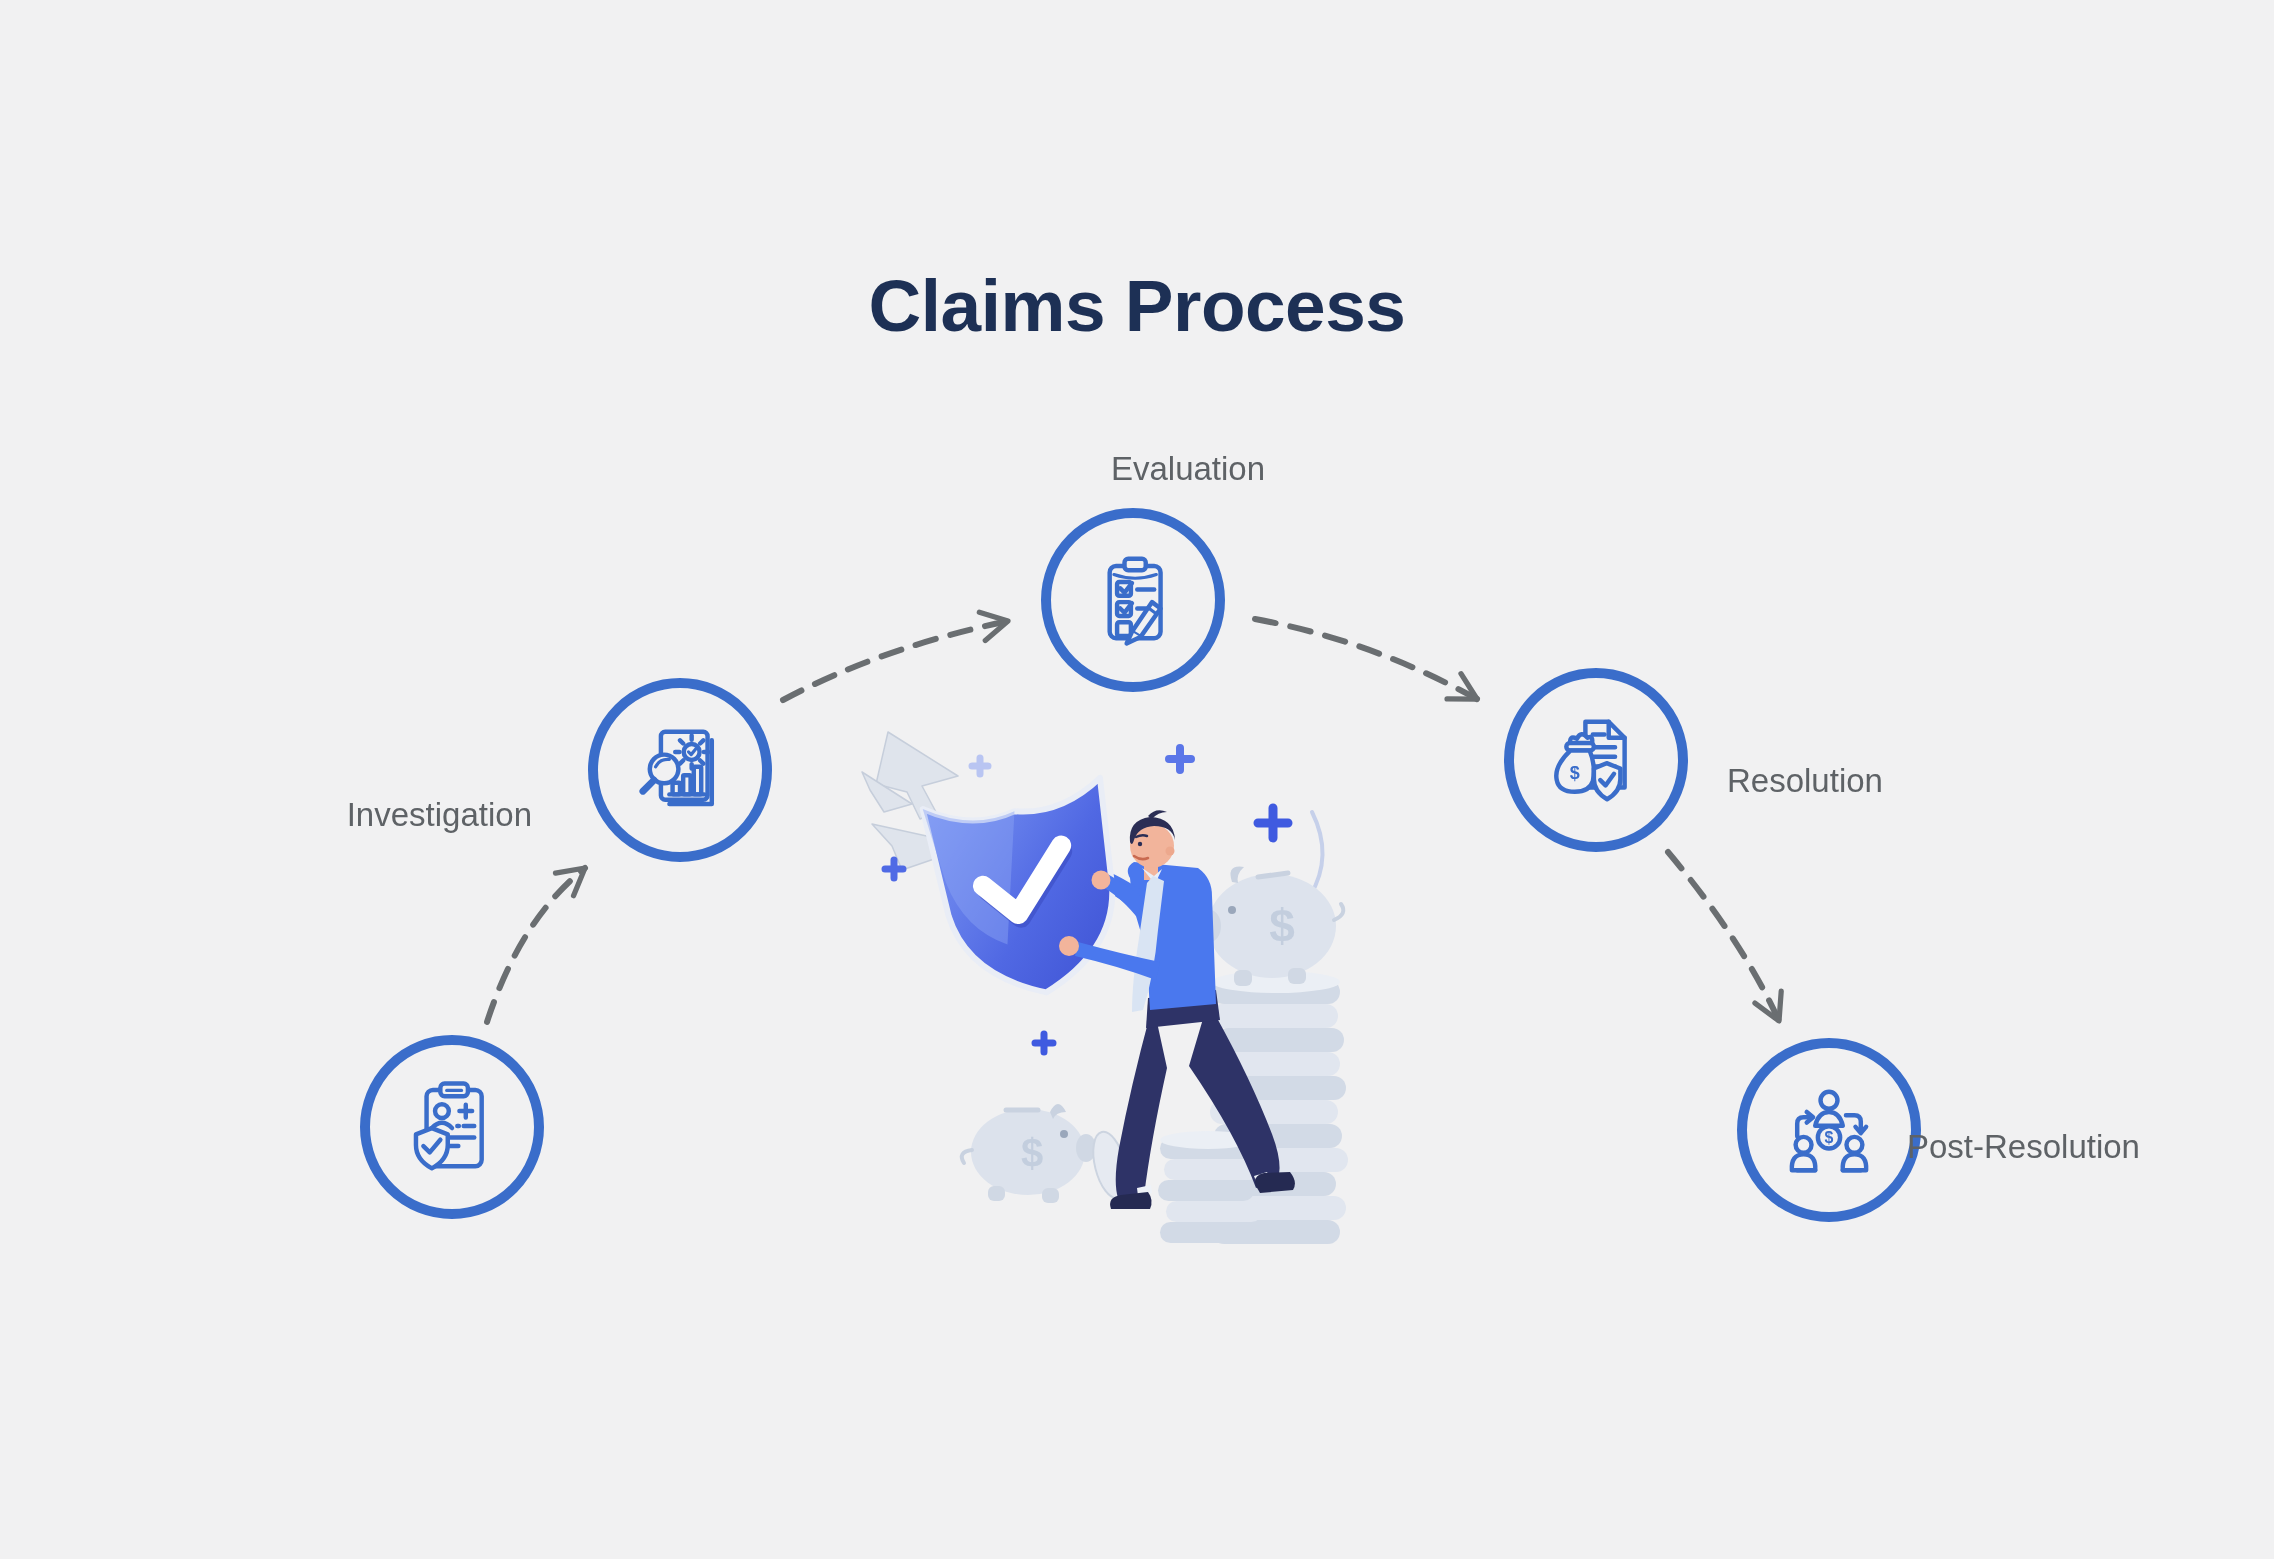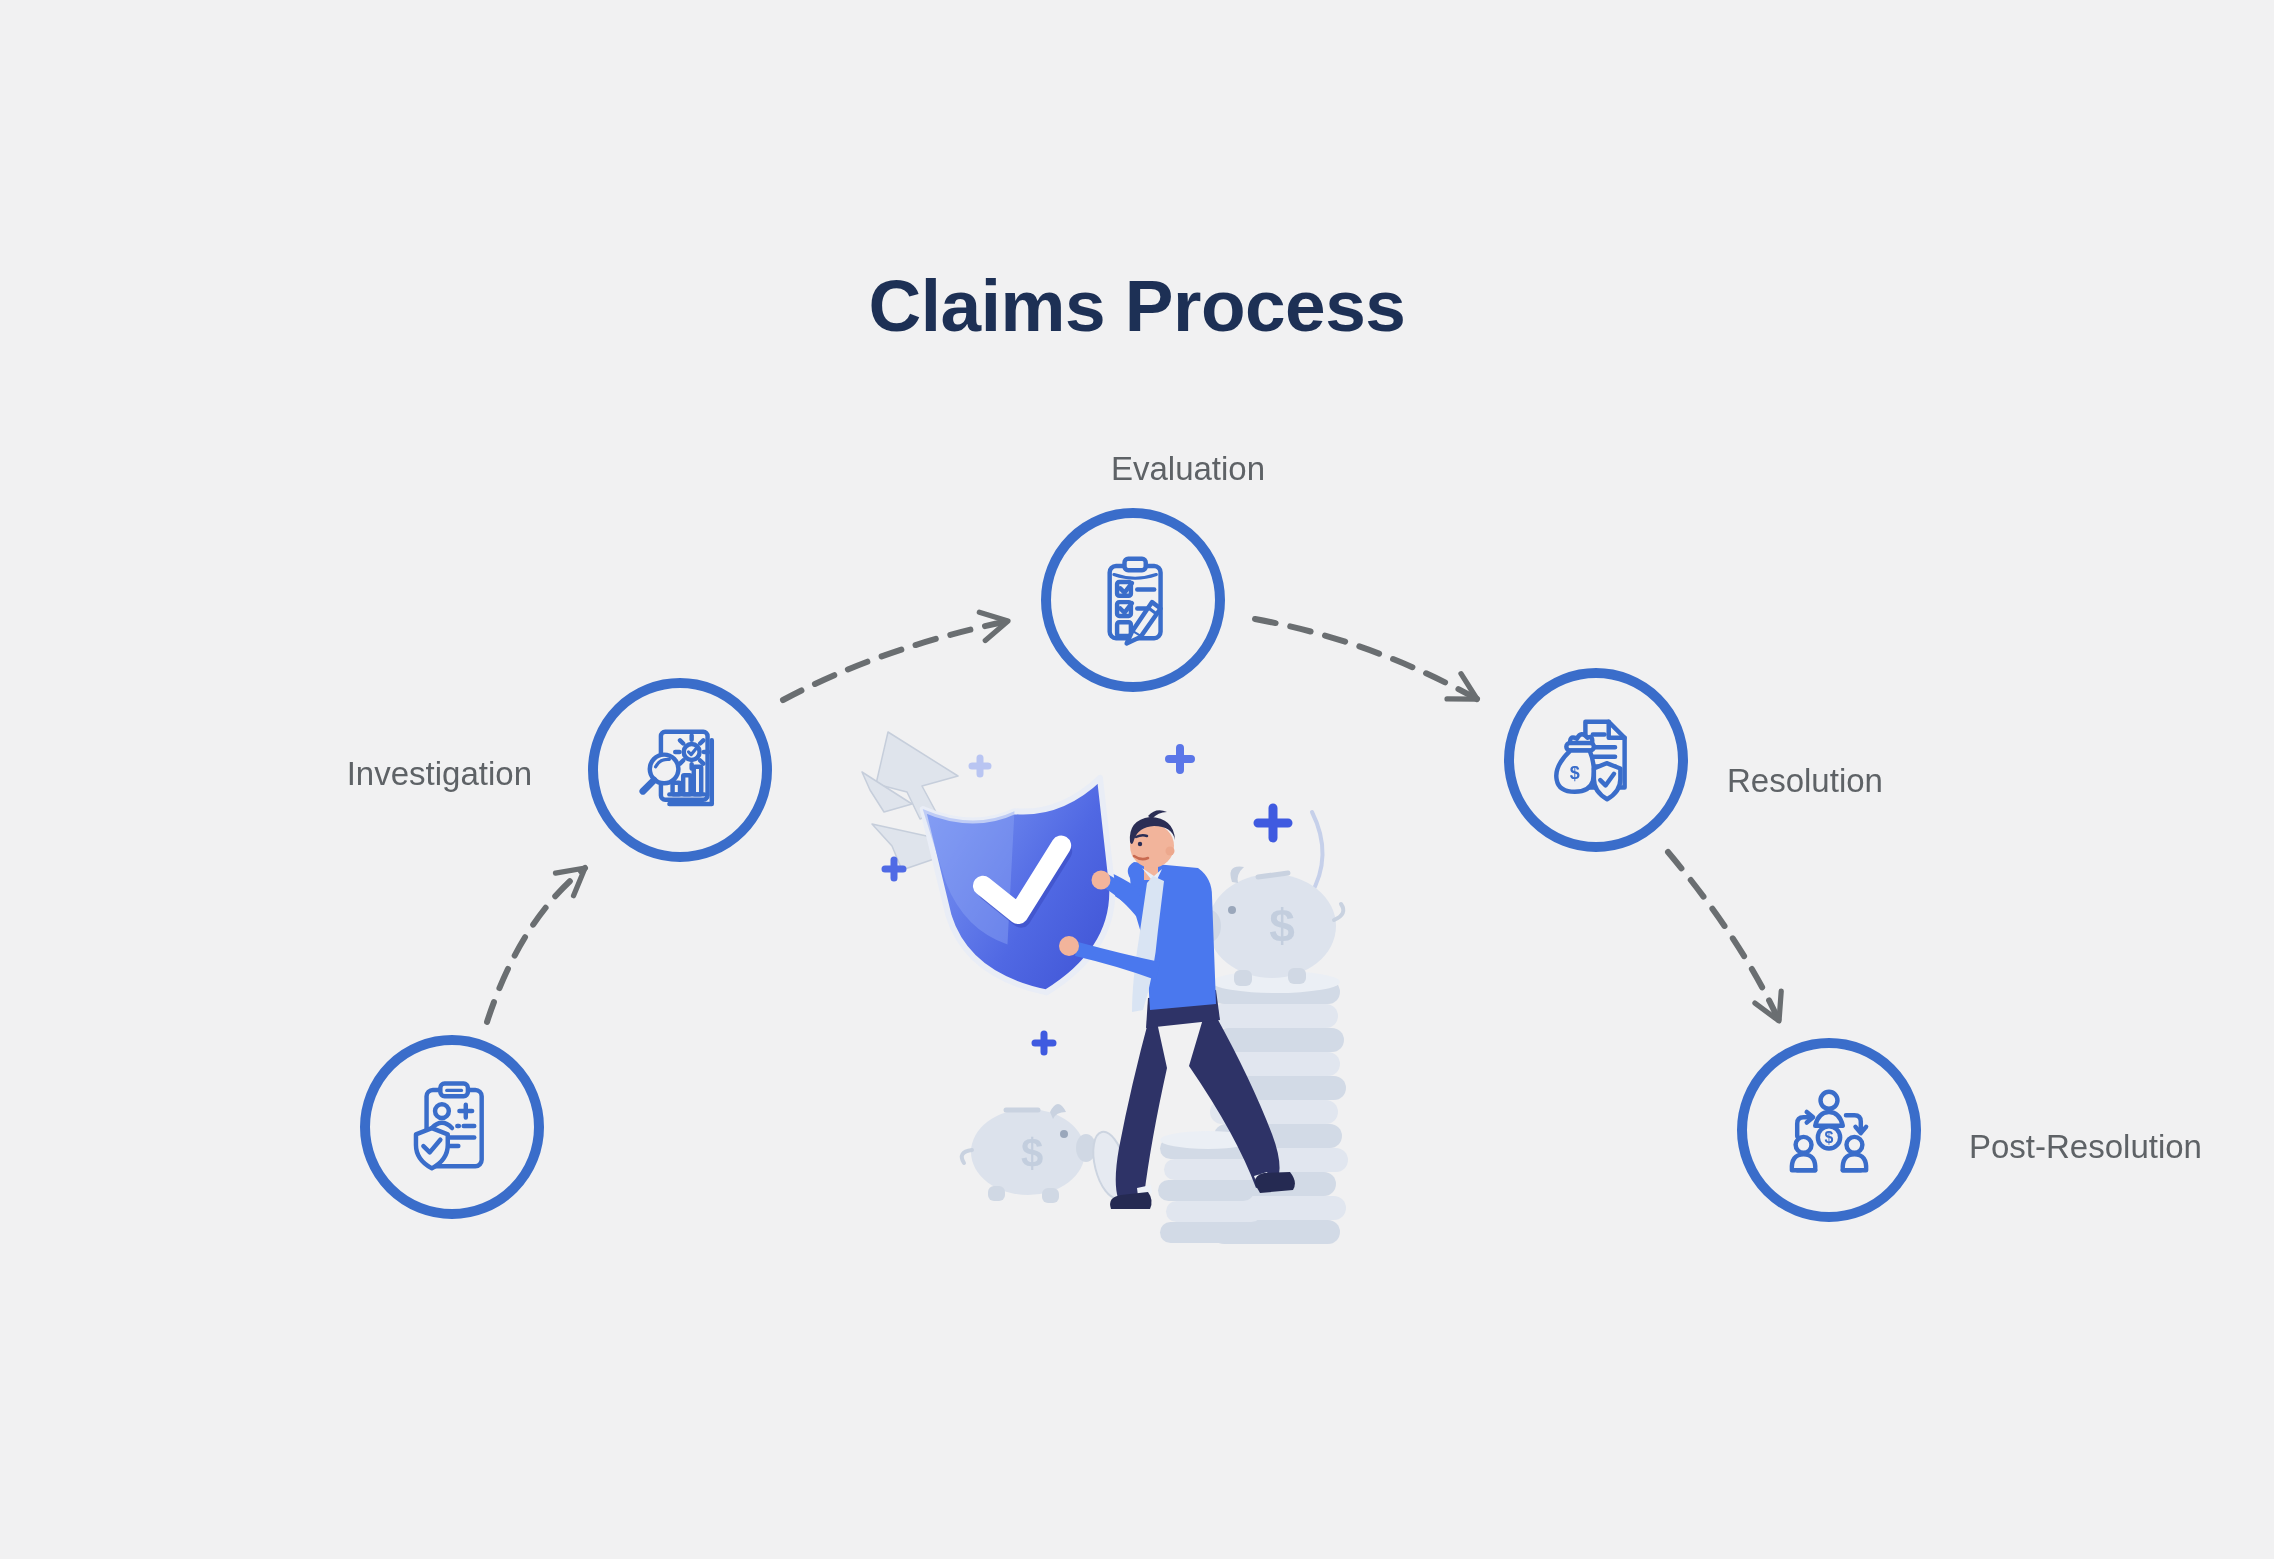--- a/index.html
+++ b/index.html
@@ -83,21 +83,21 @@
       <path class="ic-s" d="M61,21.5 V17.5 M61,44.5 V48.5 M49.5,33 H45.5 M72.5,33 H76.5 M53,25 L50,22 M69,25 L72,22 M53,41 L50,44 M69,41 L72,44"></path>
       <path class="ic-s" d="M40,73 H73"></path>
       <rect class="ic-s" x="43" y="62" width="7" height="11" rx="1"></rect>
       <rect class="ic-s" x="53" y="55" width="7" height="18" rx="1"></rect>
       <rect class="ic-s" x="63" y="47" width="7" height="26" rx="1"></rect>
       <circle class="ic-bg" cx="35" cy="49" r="13.5"></circle>
       <path class="ic-s3" d="M27,47 Q31,39 40,40"></path>
       <path class="ic-s6" d="M25.5,59.5 L15,70"></path>
     </svg>
   </div>
-  <div class="step-label" style="right:1742px;top:753px;">Investigation</div>
+  <div class="step-label" style="right:1742px;top:794px;">Investigation</div>
 
   <div class="node" style="left:1041px;top:508px;">
     <svg viewBox="0 0 100 100">
       <rect class="ic-s" x="28" y="18" width="48" height="68" rx="6"></rect>
       <rect class="ic-bg" x="42" y="11" width="20" height="11" rx="3.5"></rect>
       <path class="ic-s3" d="M32,26 Q52,33 72,26"></path>
       <rect class="ic-s" x="35" y="33" width="13" height="13" rx="2"></rect>
       <path class="ic-s" d="M38,39 L42,43 L49,34"></path>
       <rect class="ic-s" x="35" y="52" width="13" height="13" rx="2"></rect>
       <path class="ic-s" d="M38,58 L42,62 L49,53"></path>
@@ -137,21 +137,21 @@
       <path class="ic-s" d="M75,47 L80,53 L85,47"></path>
       <circle class="ic-bg" cx="50" cy="57" r="10.5"></circle>
       <text class="ic-f" x="50" y="62.5" font-size="15" text-anchor="middle">$</text>
       <circle class="ic-s" cx="26" cy="64" r="7.5"></circle>
       <path class="ic-s" d="M15,88 Q14,73 26,73 Q38,73 37,88 Z"></path>
       <circle class="ic-s" cx="74" cy="64" r="7.5"></circle>
       <path class="ic-s" d="M63,88 Q62,73 74,73 Q86,73 85,88 Z"></path>
       <path class="ic-s" d="M20,88 H37 M63,88 H80"></path>
     </svg>
   </div>
-  <div class="step-label" style="left:1969px;top:1126px;">Post-Resolution</div>
+  <div class="step-label" style="left:1907px;top:1126px;">Post-Resolution</div>
 
   <svg class="illustration" viewBox="0 0 520 560">
     <defs>
       <linearGradient id="shieldGrad" x1="0" y1="0" x2="1" y2="1">
         <stop offset="0" stop-color="#7e99f4"></stop>
         <stop offset="0.55" stop-color="#5068e3"></stop>
         <stop offset="1" stop-color="#3c50d2"></stop>
       </linearGradient>
     </defs>
 

